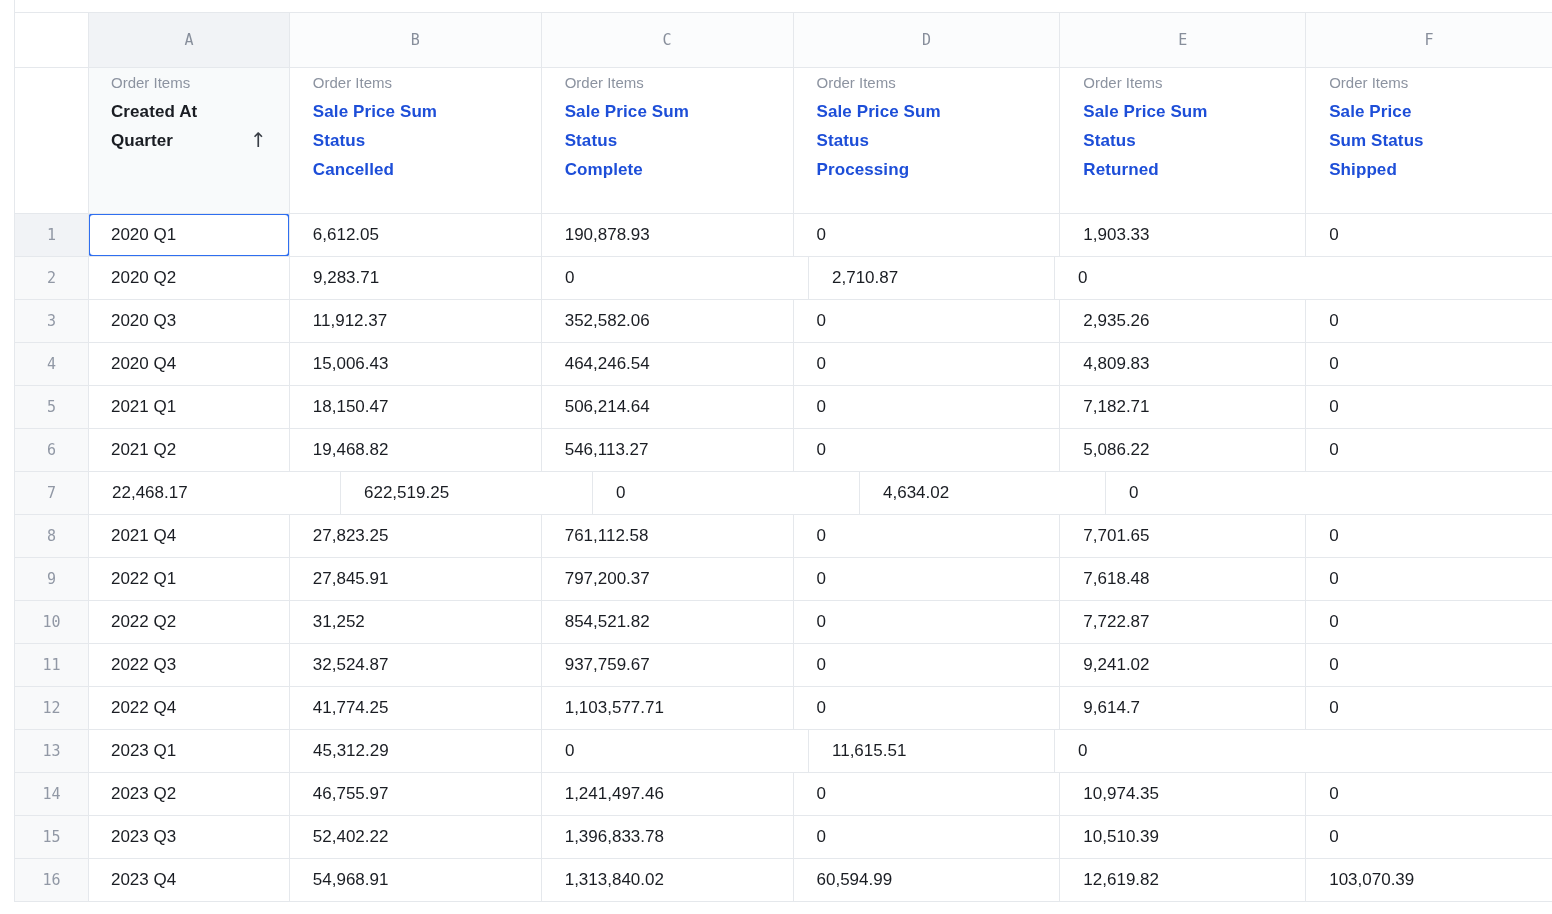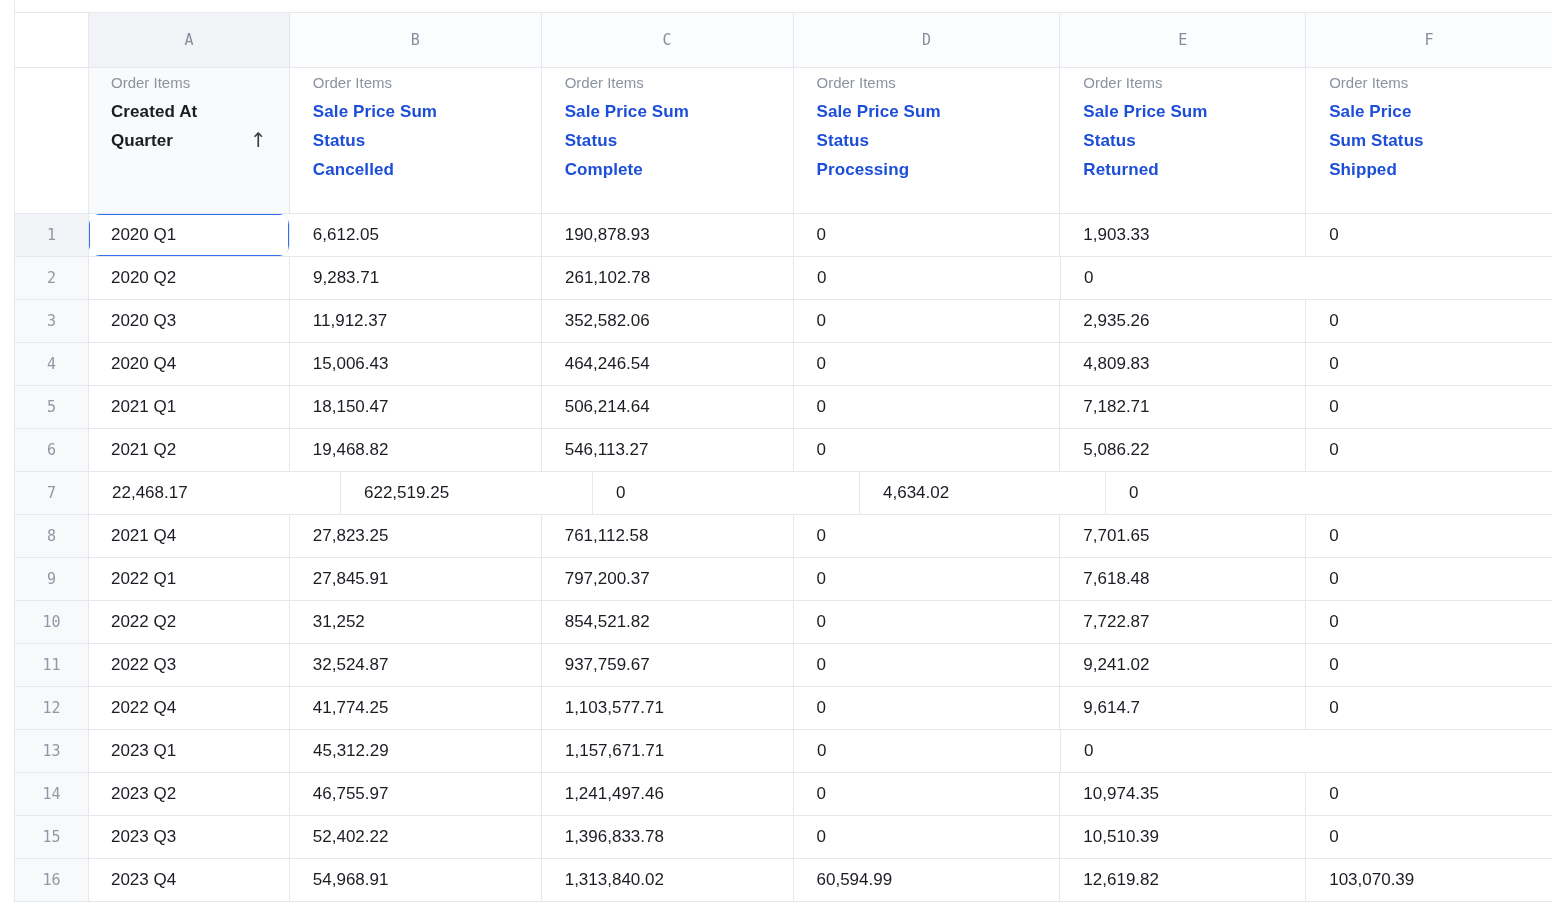--- a/index.html
+++ b/index.html
@@ -37,21 +37,21 @@
          font-family:"DejaVu Sans",sans-serif;line-height:29px;}
 
   
   .drow{height:43px}
   .n{display:flex;align-items:center;justify-content:center;
      font-family:"DejaVu Sans Mono",monospace;font-size:15px;color:#9198a5;background:#f8f9fa;}
   .drow.sel .n{background:#f1f3f6;}
   .c{display:flex;align-items:center;padding-left:23px;font-size:17px;color:#1a1d23;
      background:#fff;white-space:nowrap;overflow:hidden;}
   .c.w1{padding-left:22px;}
-  .c.selcell{position:relative;border-radius:11px;}
+  .c.selcell{position:relative;}
   .ring{position:absolute;left:-1px;top:-1px;right:-1px;bottom:-1px;
         border:2px solid #2f6ff0;border-radius:5px;pointer-events:none;z-index:2;}
 </style>
 </head>
 <body>
 
 <div class="stage">
   <div class="topline"></div>
   <div class="sheet">
 
@@ -119,22 +119,22 @@
       <div class="c w3">190,878.93</div>
       <div class="c w4">0</div>
       <div class="c w5">1,903.33</div>
       <div class="c w6">0</div>
     </div>
 
     <div class="row drow">
       <div class="n w0">2</div>
       <div class="c w1">2020 Q2</div>
       <div class="c w2">9,283.71</div>
-      <div class="c w3">261,102.78</div>
-      <div class="c w4">0</div>
+      <div class="c w4">0</div>
+      <div class="c w5">2,710.87</div>
       <div class="c w6">0</div>
     </div>
 
     <div class="row drow">
       <div class="n w0">3</div>
       <div class="c w1">2020 Q3</div>
       <div class="c w2">11,912.37</div>
       <div class="c w3">352,582.06</div>
       <div class="c w4">0</div>
       <div class="c w5">2,935.26</div>
@@ -227,22 +227,22 @@
       <div class="c w3">1,103,577.71</div>
       <div class="c w4">0</div>
       <div class="c w5">9,614.7</div>
       <div class="c w6">0</div>
     </div>
 
     <div class="row drow">
       <div class="n w0">13</div>
       <div class="c w1">2023 Q1</div>
       <div class="c w2">45,312.29</div>
-      <div class="c w3">1,157,671.71</div>
-      <div class="c w4">0</div>
+      <div class="c w4">0</div>
+      <div class="c w5">11,615.51</div>
       <div class="c w6">0</div>
     </div>
 
     <div class="row drow">
       <div class="n w0">14</div>
       <div class="c w1">2023 Q2</div>
       <div class="c w2">46,755.97</div>
       <div class="c w3">1,241,497.46</div>
       <div class="c w4">0</div>
       <div class="c w5">10,974.35</div>

